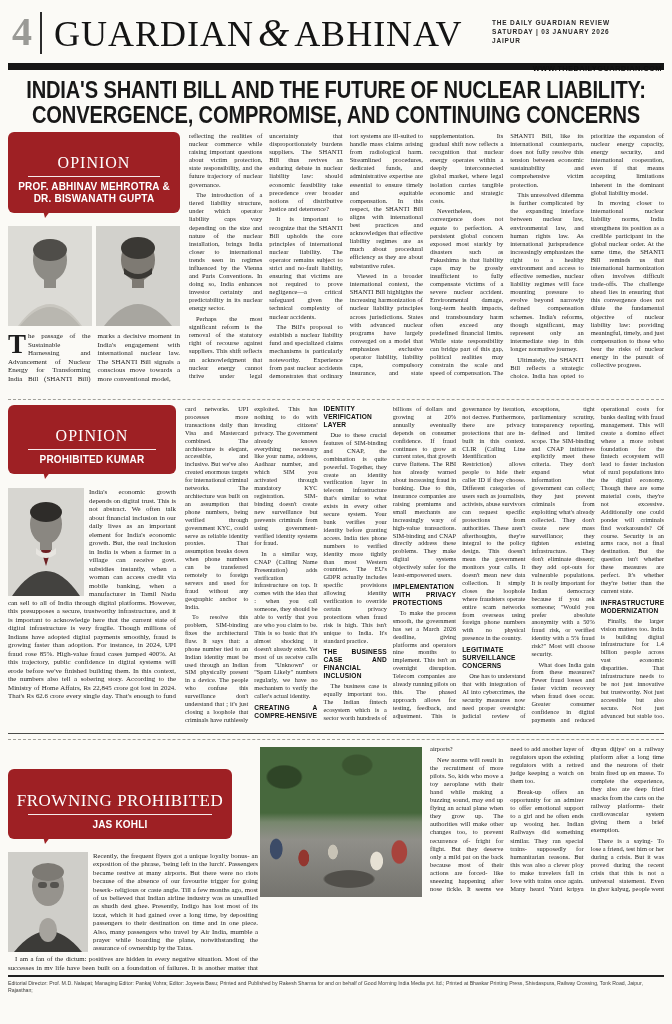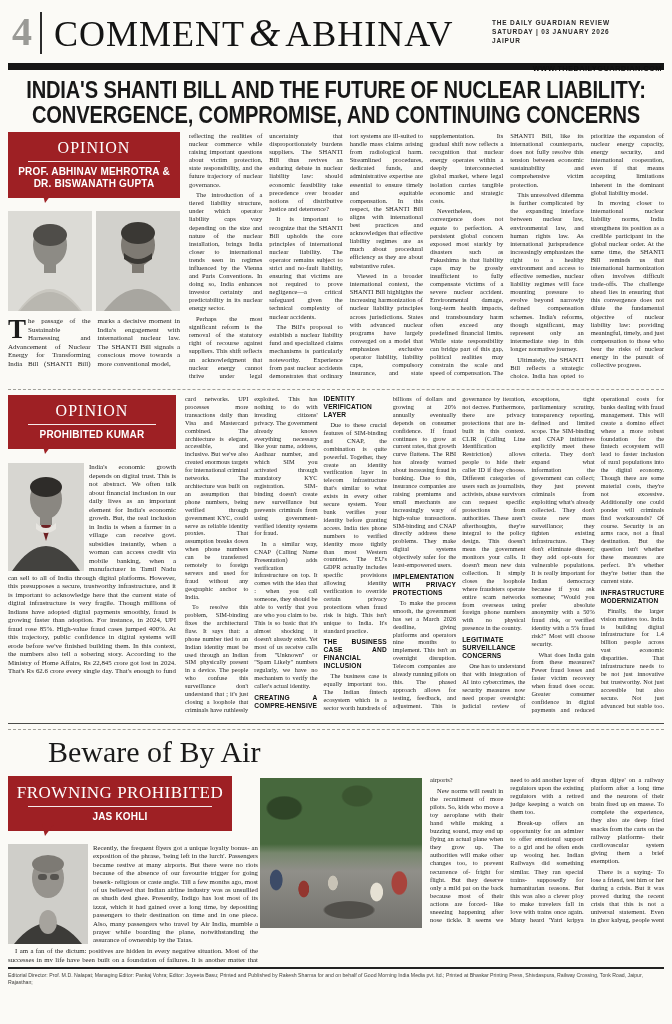--- a/index.html
+++ b/index.html
@@ -18,21 +18,21 @@
            font-weight:700;font-size:7.5px;letter-spacing:.4px;color:#111;}
   .black-bar{height:7px;background:#161616;margin:8px 8px 0 8px;}
   
   .headline-cond{margin:8px 0 4px 0;text-align:center;
        font-family:"Liberation Sans","DejaVu Sans",sans-serif;font-weight:700;
        font-size:23px;line-height:25px;letter-spacing:-.2px;color:#181818;
        width:760px;margin-left:-44px;transform:scaleX(.875);transform-origin:50% 0;}
   .headline-serif{font-size:30px;line-height:32px;font-weight:400;color:#1a1a1a;margin:6px 0 8px 0;text-align:center;}
   .headline-serif.left{text-align:left;padding-left:48px;}
   .art-row{display:flex;padding:0 8px;}
-  .bubble{position:relative;background:#9E2024;color:#fff;text-align:center;padding:7px 6px 8px 6px;}
+  .bubble{position:relative;background:#9E2024;color:#fff;text-align:center;padding:22px 6px 8px 6px;border-radius:6px;}
   .bubble .op{font-size:16px;letter-spacing:1px;}
   .bubble .kick{font-size:17px;line-height:19px;letter-spacing:.5px;}
   .bubble .rule{height:1px;background:rgba(255,255,255,.9);margin:4px 14px;}
   .bubble .by{font-family:"Liberation Sans","DejaVu Sans",sans-serif;font-weight:700;
               font-size:10px;line-height:12px;letter-spacing:.2px;}
   .bubble::after{content:'';position:absolute;left:34px;bottom:-11px;width:0;height:0;
                  border:6px solid transparent;border-top:12px solid #9E2024;border-left-width:3px;border-right-width:9px;}
   .colhead{font-family:"Liberation Sans","DejaVu Sans",sans-serif;font-weight:700;
            font-size:6.6px;line-height:8px;margin:4px 0 2px 0;letter-spacing:.2px;color:#111;}
   .cols p{margin:0 0 2.5px 0;text-indent:7px;}
@@ -49,21 +49,21 @@
   .a1-cols{height:252px;column-count:6;column-gap:7px;margin-left:9px;flex:1;}
   
   .a2-aside{width:168px;flex:none;}
   .a2-stream{margin-top:14px;font-size:6.9px;line-height:8.5px;text-align:justify;height:212px;overflow:hidden;}
   .a2-stream p{margin:0 0 2.5px 0;text-indent:7px;}
   .a2-stream p:first-child{text-indent:0;}
   .a2-photo{float:left;width:76px;height:108px;margin:0 5px 2px 0;}
   .a2-cols{height:322px;column-count:7;column-gap:6px;margin-left:9px;flex:1;font-size:6.3px;line-height:7.9px;}
   
   .a3-aside{width:250px;flex:none;}
-  .a3-bubble{width:212px;}
+  .a3-bubble{width:212px;margin-top:24px;}
   .a3-stream{margin-top:13px;font-size:6.8px;line-height:8.4px;text-align:justify;height:118px;overflow:hidden;}
   .a3-stream p{margin:0 0 2.5px 0;text-indent:7px;}
   .a3-stream p:first-child{text-indent:0;}
   .a3-photo-bw{float:left;width:80px;height:100px;margin:0 5px 2px 0;}
   .a3-colorphoto{flex:none;width:162px;height:150px;margin:2px 8px 0 2px;
     background:
       radial-gradient(16px 24px at 86% 70%, #a8433c 0 46%, rgba(0,0,0,0) 52%),
       radial-gradient(13px 19px at 72% 76%, #e6e1d4 0 46%, rgba(0,0,0,0) 52%),
       radial-gradient(13px 21px at 10% 68%, #3c4b67 0 46%, rgba(0,0,0,0) 52%),
       radial-gradient(11px 17px at 27% 74%, #93362f 0 46%, rgba(0,0,0,0) 52%),
@@ -82,21 +82,21 @@
   svg{display:block;}
 </style>
 </head>
 <body>
 
 <div class="page">
 
   <div class="hdr">
     <div class="pagenum">4</div>
     <div class="hdr-vrule"></div>
-    <div class="section-title"><span>COMMENT</span><span class="amp">&amp;</span><span>ABHINAV</span></div>
+    <div class="section-title"><span>GUARDIAN</span><span class="amp">&amp;</span><span>ABHINAV</span></div>
     <div class="pub-block">
       <div>THE DAILY GUARDIAN REVIEW</div>
       <div>SATURDAY | 03 JANUARY 2026</div>
       <div>JAIPUR</div>
     </div>
   </div>
   <div class="website">WWW.THEDAILYGUARDIAN.COM</div>
   <div class="black-bar"></div>
 
   <section>
@@ -184,21 +184,20 @@
           <div class="colhead">INFRASTRUCTURE MODERNIZATION</div>
           <p>Finally, the larger vision matters too. India is building digital infrastructure for 1.4 billion people across vast economic disparities. That infrastructure needs to be not just innovative but trustworthy. Not just accessible but also secure. Not just advanced but stable too. That trustworthiness is what allows technology to reach India's poorest citizens. You can't promote financial inclusion when half your users are afraid of fraud. You can't build a digital government when citizens suspect their data is vulnerable. That's not surveillance. That's modernization.</p>
         </div>
     </div>
   </section>
 
   <div class="div-solid"></div>
   <div class="div-dash"></div>
 
   <section>
-    <h2 class="headline-serif left">Beware of By Air</h2>
     <div class="art-row">
       <aside class="a3-aside">
         <div class="bubble a3-bubble">
           <div class="kick">FROWNING PROHIBITED</div>
           <div class="rule"></div>
           <div class="by">JAS KOHLI</div>
         </div>
         <div class="a3-stream">
           <svg class="a3-photo-bw" width="80" height="100" viewBox="0 0 80 100">
             <rect width="80" height="100" fill="#cfcec9"></rect>

